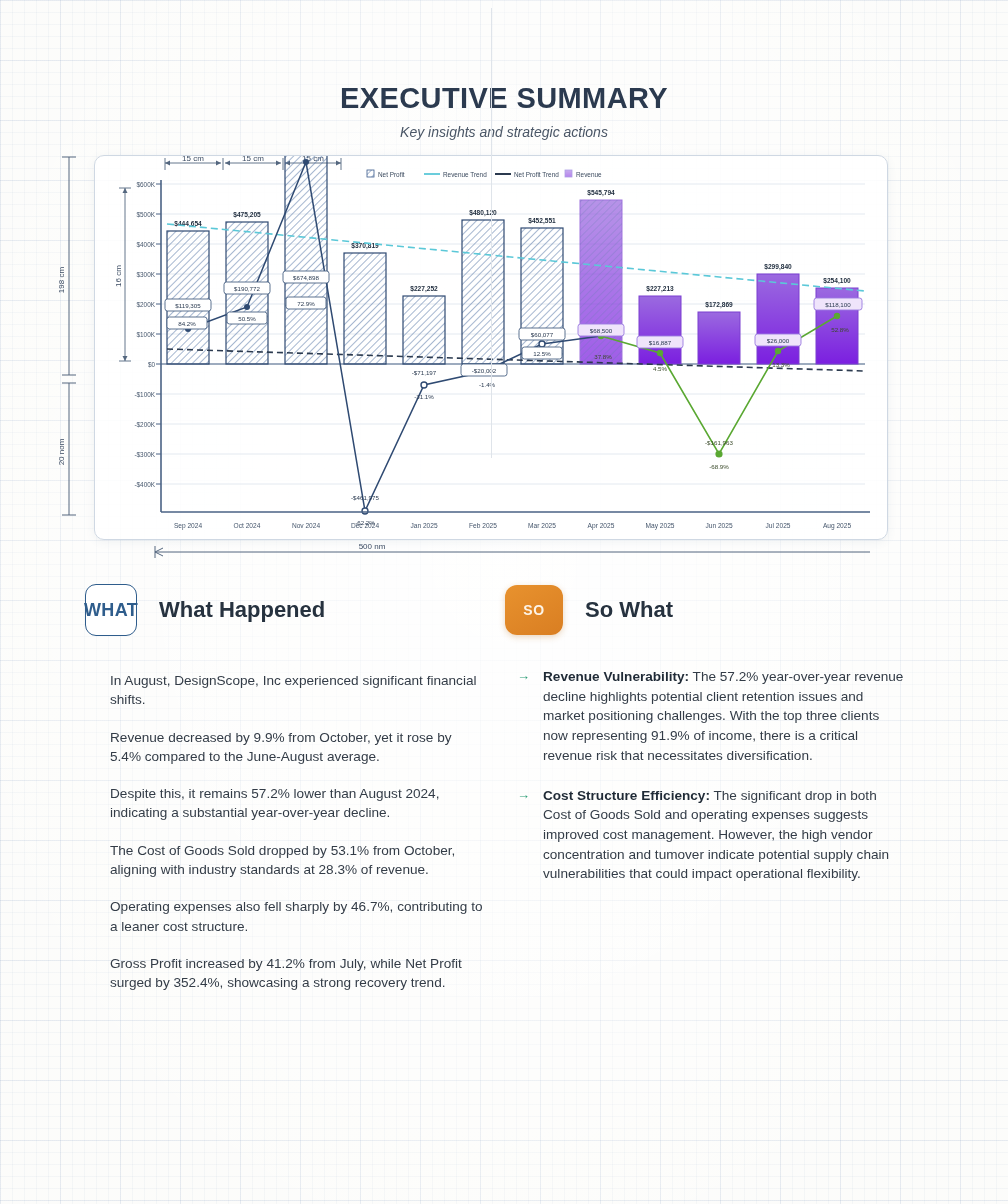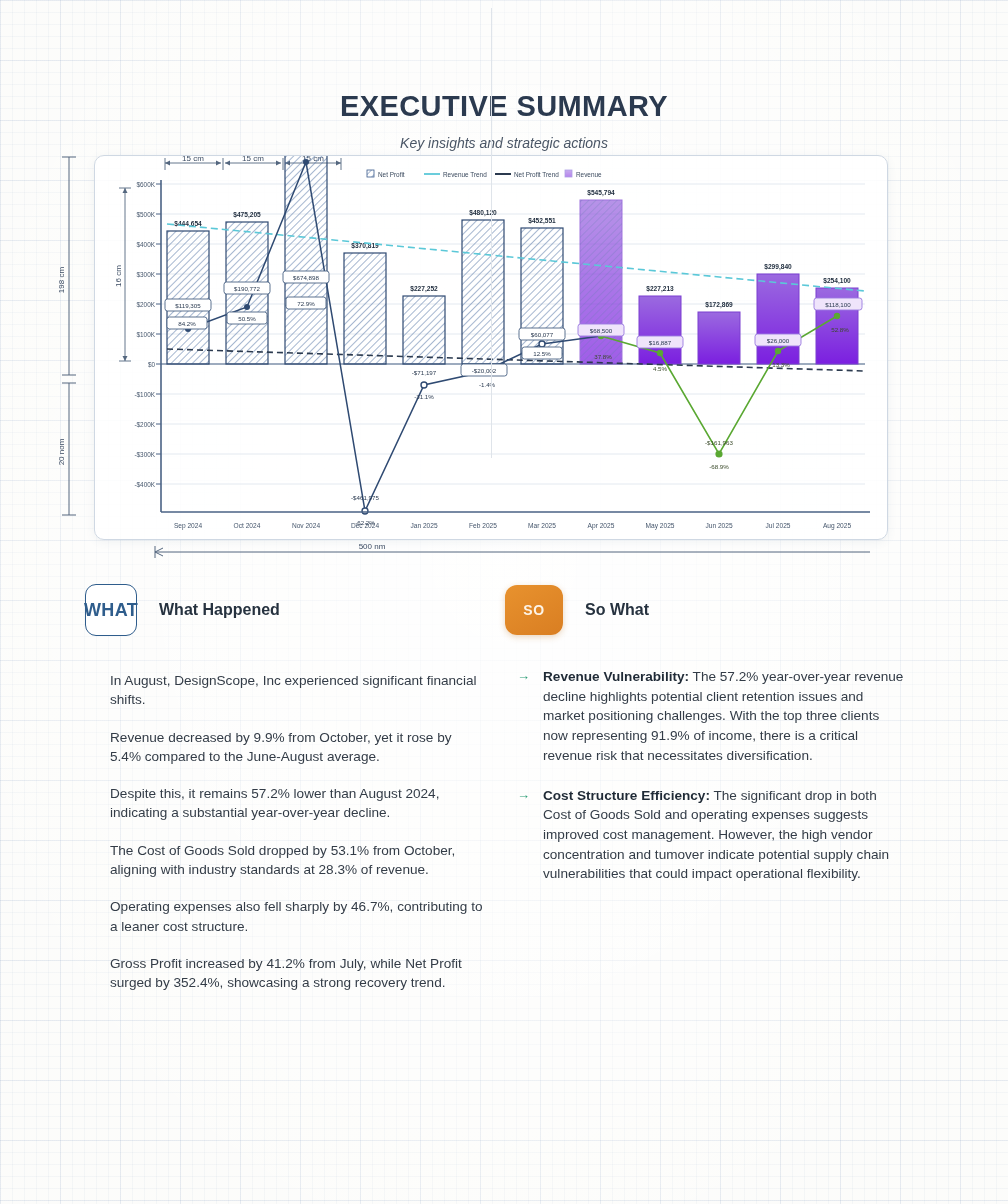--- a/index.html
+++ b/index.html
@@ -29,21 +29,21 @@
     position:absolute; inset:0;
     background:radial-gradient(ellipse at 50% 45%, rgba(255,255,255,0.92) 0%, rgba(255,255,255,0.55) 45%, rgba(255,255,255,0.1) 80%);
     z-index:1; pointer-events:none;
   }
   .layer { position:relative; z-index:2; }
 
   
   #header { text-align:center; padding-top:78px; }
   #doc-title {
     font-size:29px; font-weight:bold; letter-spacing:0.4px;
-    color:#2b3a4f; margin:12px;
+    color:#2b3a4f; margin:4px;
   }
   #doc-subtitle {
     font-size:14px; font-style:italic; color:#4a5666;
     margin:9px 0 0 0;
   }
 
   
   #chart-card {
     position:absolute; left:94px; top:155px;
     width:794px; height:385px;
@@ -71,21 +71,21 @@
     display:flex; align-items:center; justify-content:center;
     font-size:18px; font-weight:bold; color:#2f5d8c; letter-spacing:0.3px;
   }
   .badge-so {
     width:58px; height:50px; border-radius:12px;
     background:linear-gradient(150deg,#e8922e 0%,#d97e22 100%);
     display:flex; align-items:center; justify-content:center;
     font-size:14px; font-weight:bold; color:#fdf4e8; letter-spacing:0.6px;
     box-shadow:0 2px 6px rgba(190,120,40,0.3);
   }
-  .sec-title { font-size:16px; font-weight:bold; color:#26323f; }
+  .sec-title { font-size:22px; font-weight:bold; color:#26323f; }
 
   #what-body { margin-top:26px; padding-left:25px; }
   #what-body p {
     margin:0 0 18px 0; font-size:13.6px; line-height:1.42; color:#333c47;
   }
 
   #so-body { margin-top:22px; padding-left:12px; }
   .insight { margin:0 0 20px 0; font-size:13.6px; line-height:1.45; color:#333c47; padding-left:26px; position:relative; }
   .insight .arrow { position:absolute; left:0; top:0; color:#2e9e77; font-size:13px; }
   .insight b { font-weight:bold; color:#1f2a36; }

